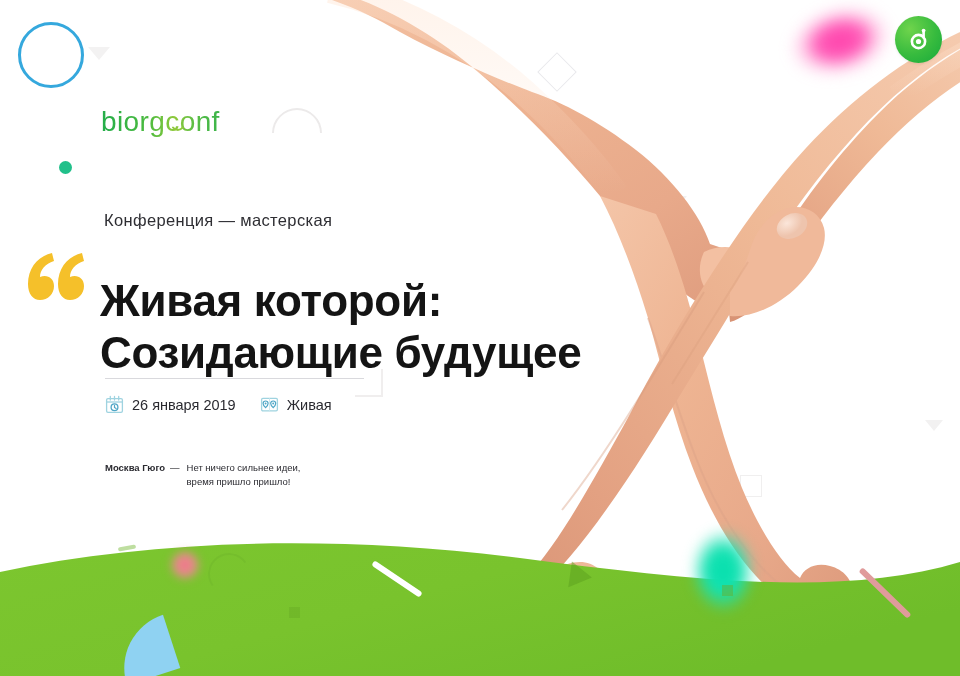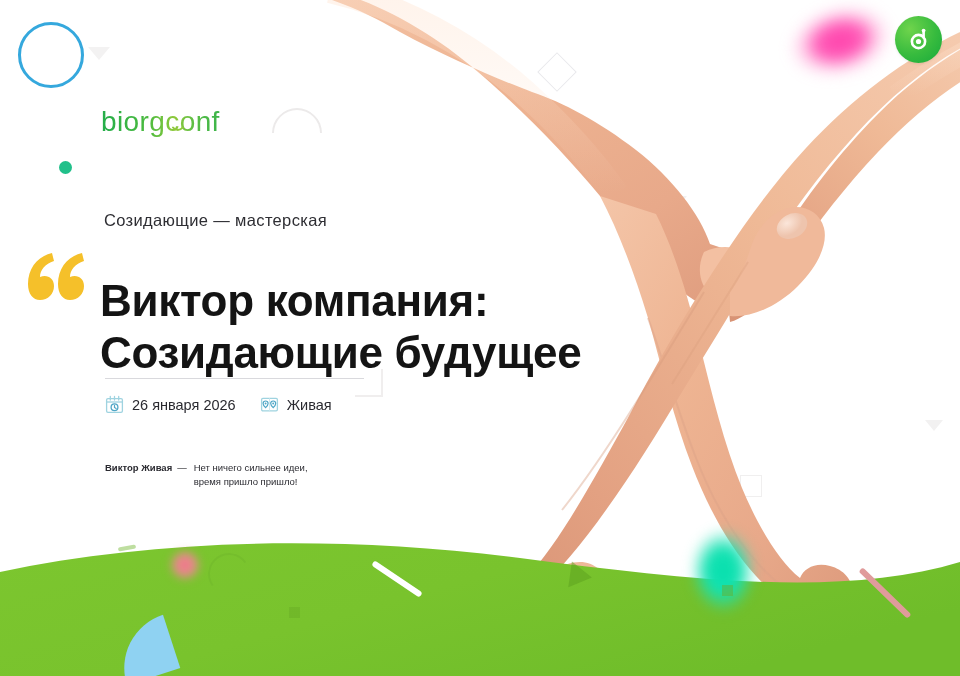--- a/index.html
+++ b/index.html
@@ -361,64 +361,64 @@
             <stop offset="62%" stop-color="#8fc93c"></stop>
             <stop offset="80%" stop-color="#58bd45"></stop>
             <stop offset="100%" stop-color="#3bb44a"></stop>
           </linearGradient>
         </defs>
         <text x="0" y="26" font-family="'Liberation Sans','DejaVu Sans',sans-serif" font-size="28" font-weight="400" letter-spacing="0.4" fill="url(#lg)">biorgconf</text>
         <path d="M72 22.5 a6 6 0 0 0 9.6 0" fill="none" stroke="#8fc93c" stroke-width="2" stroke-linecap="round"></path>
       </svg>
     </div>
 
-    <div class="kicker">Созидающие — мастерская</div>
+    <div class="kicker">Конференция — мастерская</div>
 
     <div class="quote-mark">
       <svg width="66" height="56" viewBox="0 0 66 56" xmlns="http://www.w3.org/2000/svg">
         <path d="M6 34 C6 18 16 6 30 3 L32 11 C23 14 18 20 18 27
                  C25 24 32 28 32 36 C32 44 26 50 18 50 C11 50 6 44 6 34 Z" fill="#f5c02a"></path>
         <path d="M36 34 C36 18 46 6 60 3 L62 11 C53 14 48 20 48 27
                  C55 24 62 28 62 36 C62 44 56 50 48 50 C41 50 36 44 36 34 Z" fill="#f5c02a"></path>
       </svg>
     </div>
 
-    <h1 class="title">Виктор компания:
+    <h1 class="title">Живая которой:
 Созидающие будущее</h1>
 
     <div class="rule"></div>
 
     <div class="meta">
       <span class="mi">
         <svg width="19" height="19" viewBox="0 0 19 19" xmlns="http://www.w3.org/2000/svg">
           <rect x="1.6" y="3.6" width="15.8" height="13.8" rx="1.4" fill="none" stroke="#9fd3e0" stroke-width="1.3"></rect>
           <path d="M1.6 7.0 H17.4" stroke="#9fd3e0" stroke-width="1.3"></path>
           <path d="M5.3 1.4 V5.0 M9.5 1.4 V5.0 M13.7 1.4 V5.0" stroke="#9fd3e0" stroke-width="1.3" stroke-linecap="round"></path>
           <circle cx="9.5" cy="12.3" r="3.4" fill="none" stroke="#4fa6c6" stroke-width="1.3"></circle>
           <path d="M9.5 10.3 V12.4 L11.1 13.4" stroke="#4fa6c6" stroke-width="1.2" stroke-linecap="round" fill="none"></path>
         </svg>
-        <span>26 января 2026</span>
+        <span>26 января 2019</span>
       </span>
 
       <span class="mi">
         <svg width="19" height="19" viewBox="0 0 19 19" xmlns="http://www.w3.org/2000/svg">
           <rect x="1.6" y="3.4" width="15.8" height="12.4" rx="1.3" fill="none" stroke="#9fd3e0" stroke-width="1.3"></rect>
           <path d="M9.5 3.4 V15.8" stroke="#cfe8ef" stroke-width="1"></path>
           <path d="M5.6 6.0 c1.5 0 2.5 1.1 2.5 2.5 c0 1.7 -2.5 4.2 -2.5 4.2
                    S3.1 10.2 3.1 8.5 C3.1 7.1 4.1 6.0 5.6 6.0 Z" fill="none" stroke="#4fa6c6" stroke-width="1.2"></path>
           <circle cx="5.6" cy="8.5" r="0.95" fill="#4fa6c6"></circle>
           <path d="M13.2 6.0 c1.5 0 2.5 1.1 2.5 2.5 c0 1.7 -2.5 4.2 -2.5 4.2
                    S10.7 10.2 10.7 8.5 C10.7 7.1 11.7 6.0 13.2 6.0 Z" fill="none" stroke="#4fa6c6" stroke-width="1.2"></path>
           <circle cx="13.2" cy="8.5" r="0.95" fill="#4fa6c6"></circle>
         </svg>
         <span>Живая</span>
       </span>
     </div>
 
     <div class="attrib">
-      <span class="who">Виктор Живая</span>
+      <span class="who">Москва Гюго</span>
       <span class="dash">—</span>
       <span class="said">Нет ничего сильнее идеи,
 время пришло пришло!</span>
     </div>
 
   </div>
 </div>
 
 </body></html>

